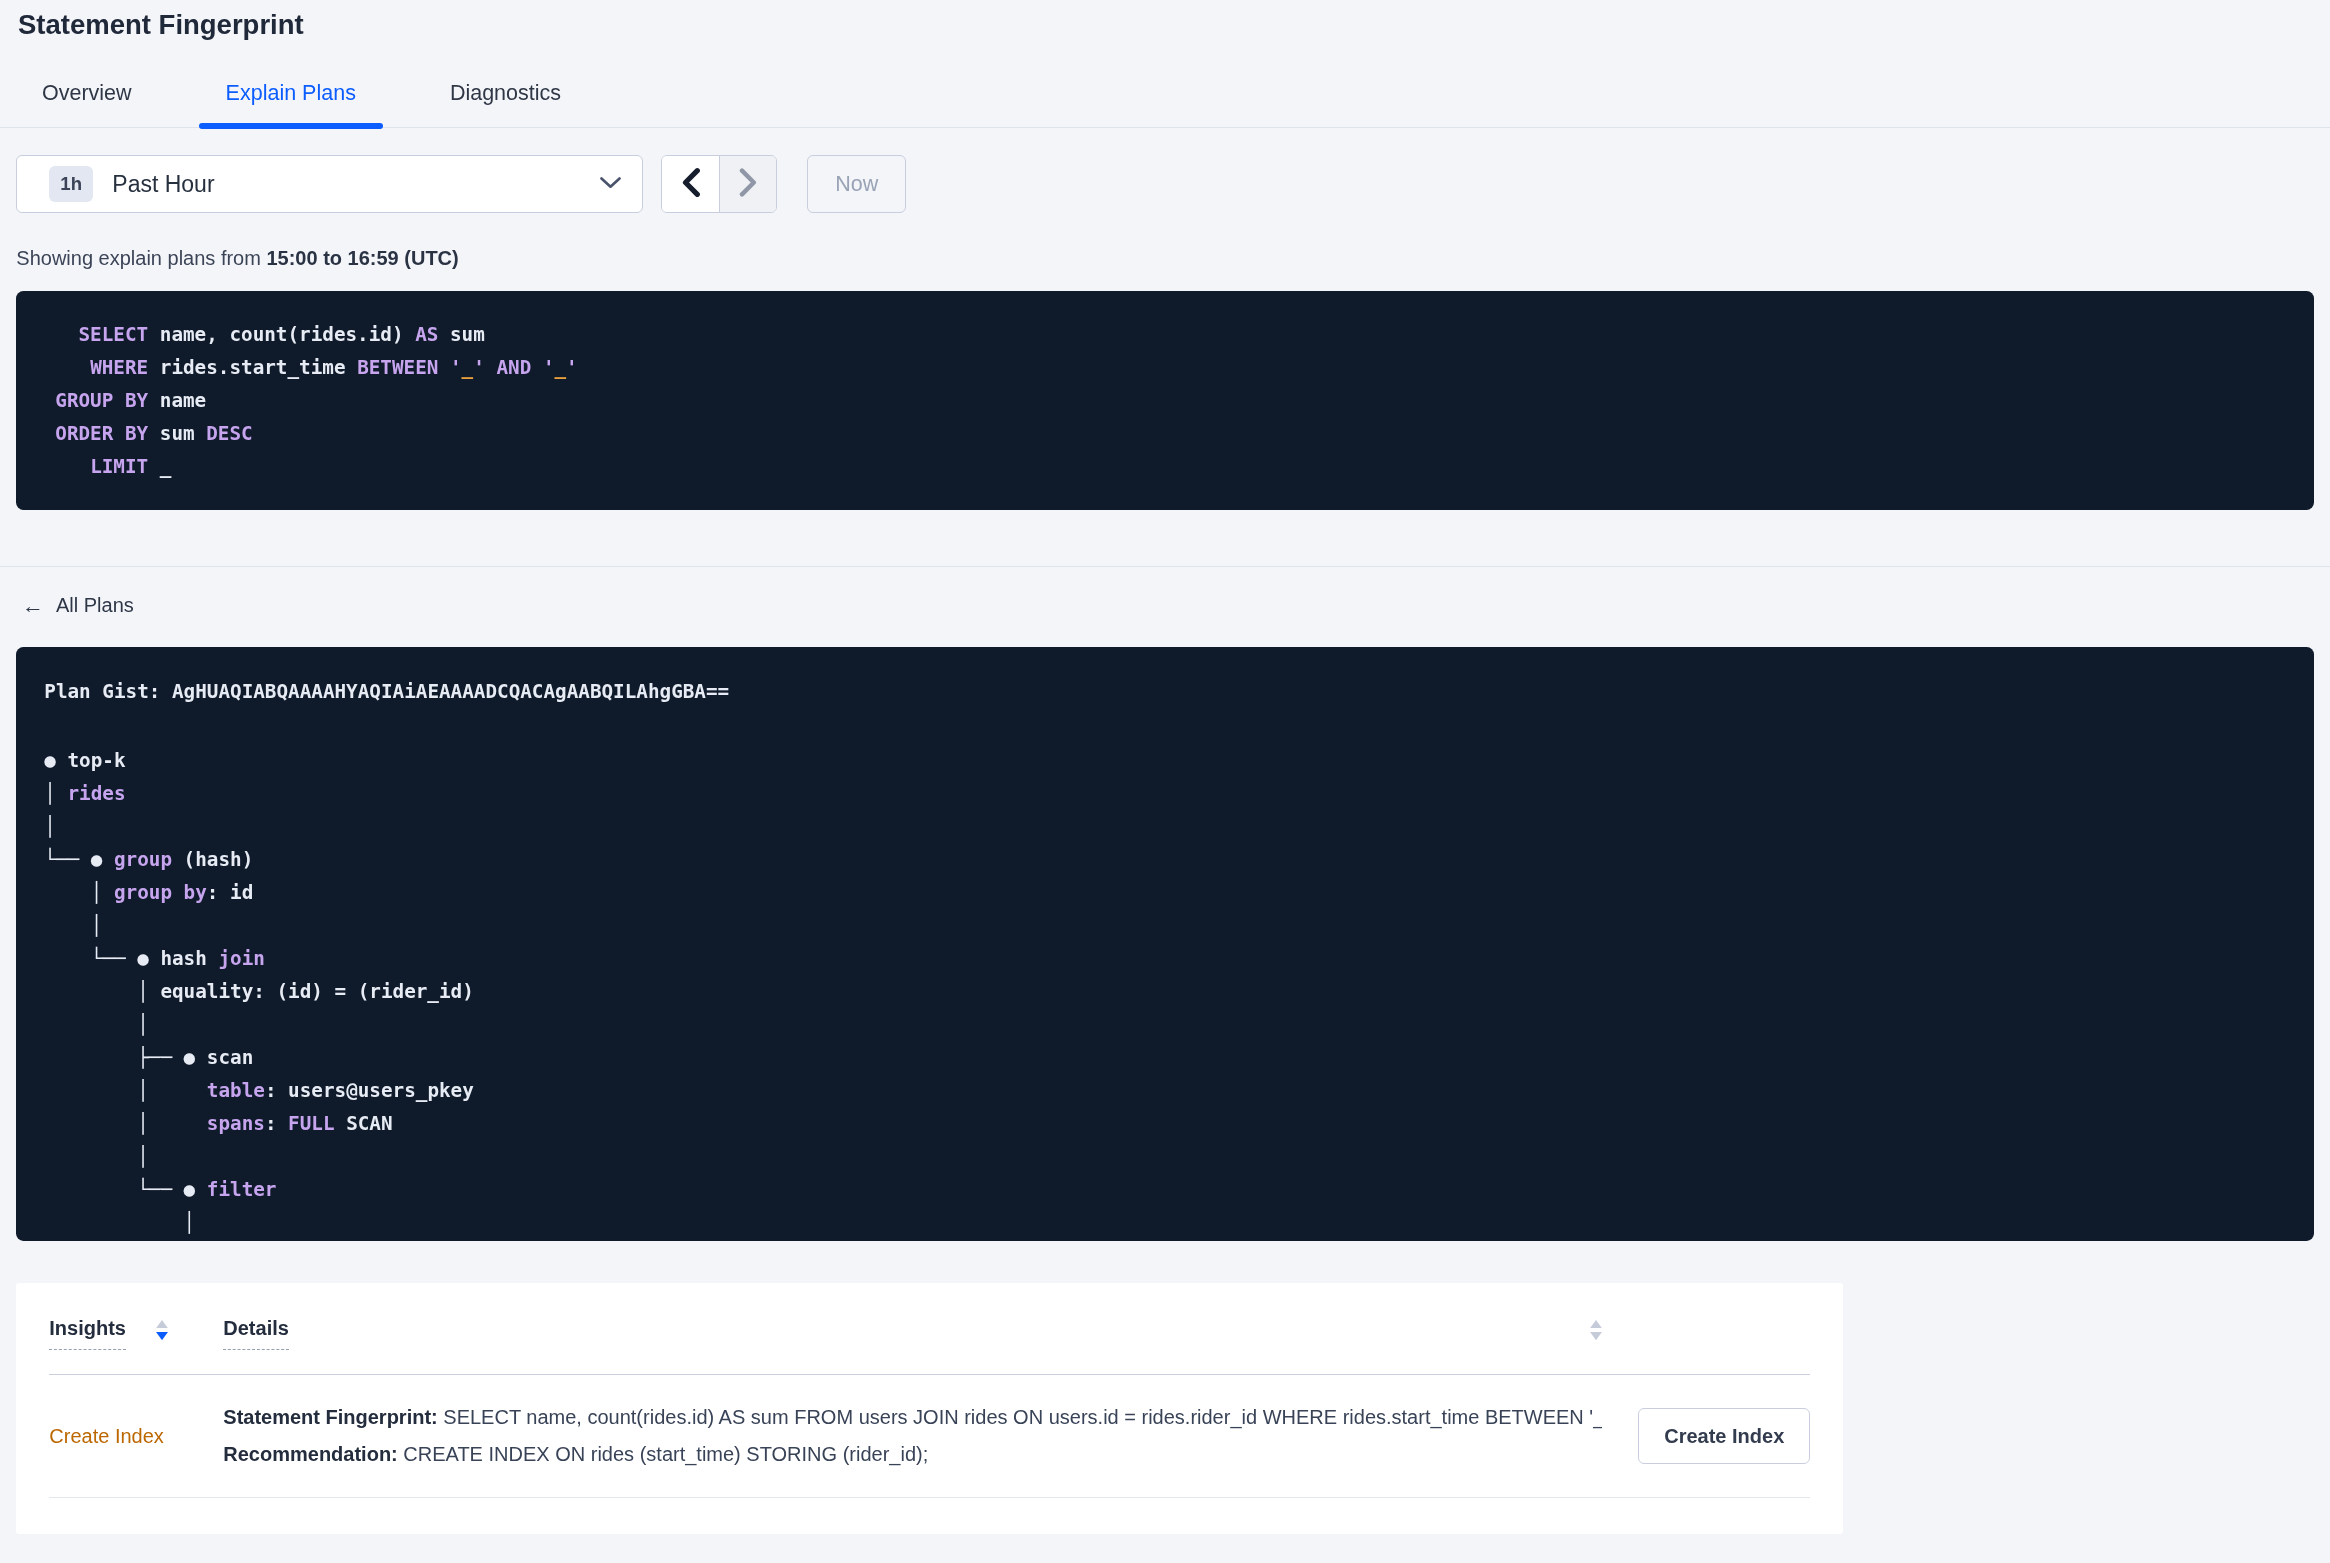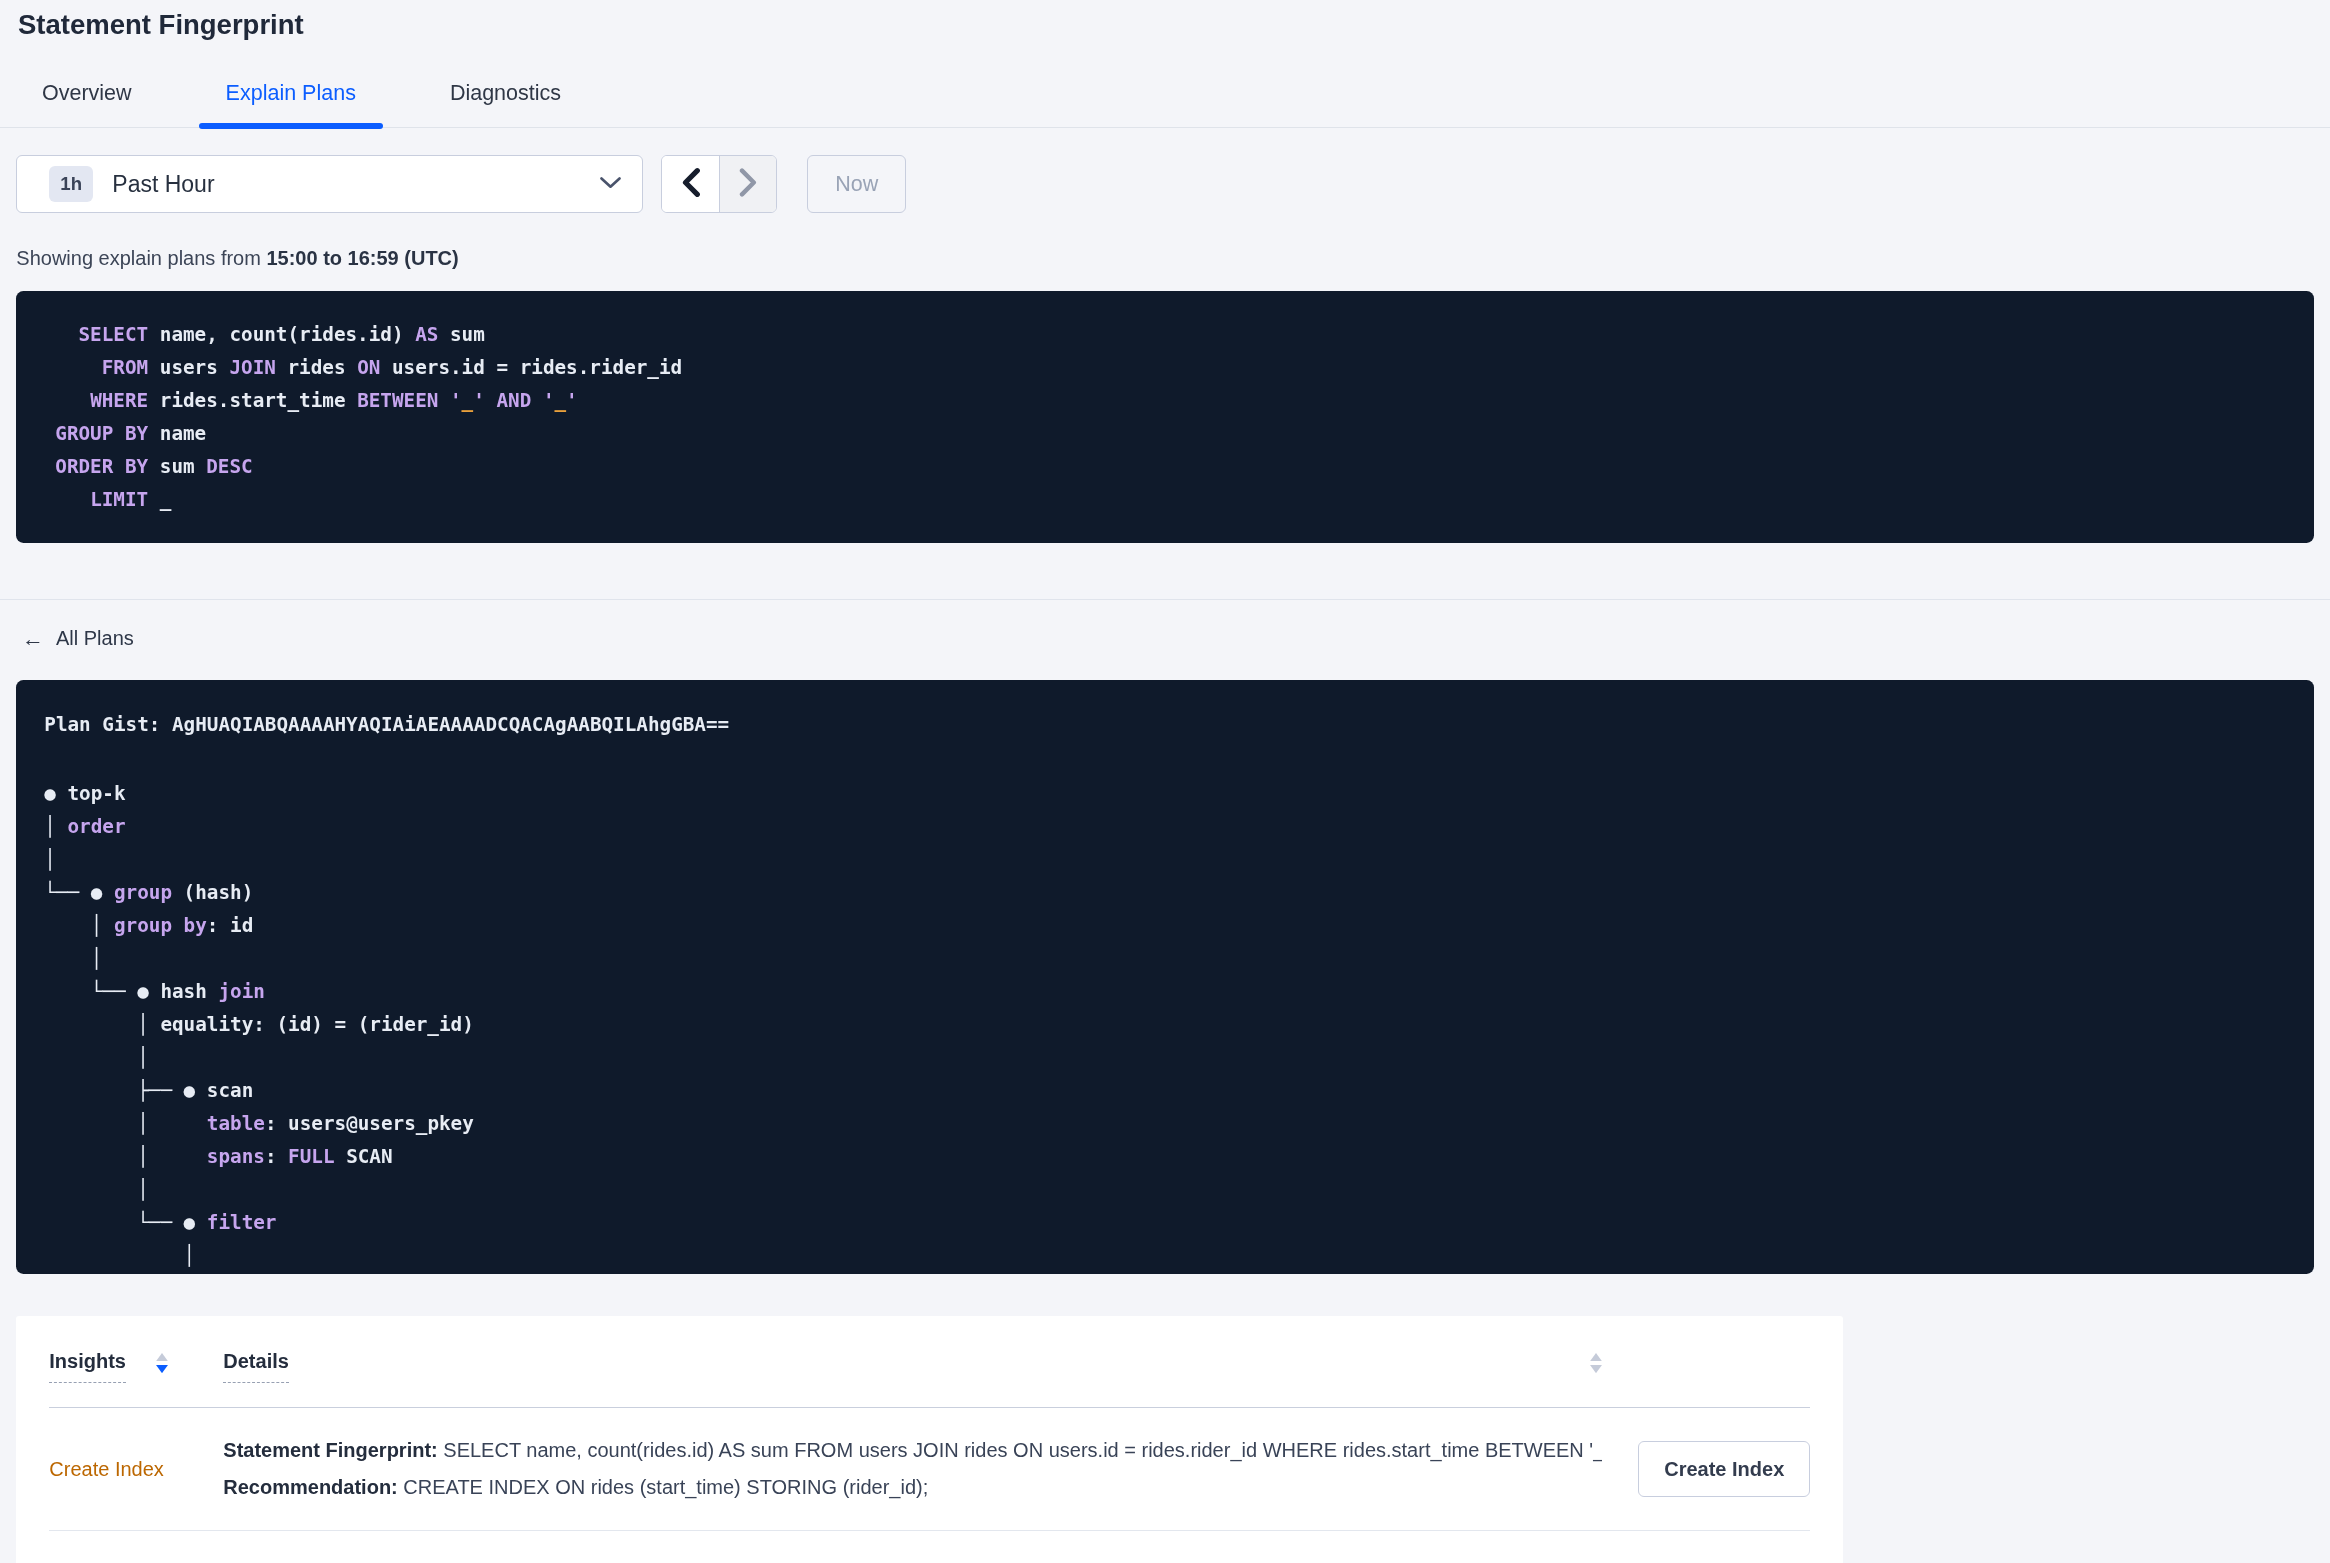--- a/index.html
+++ b/index.html
@@ -174,40 +174,39 @@
     </div>
   </div>
   <button class="now-btn">Now</button>
 </div>
 
 <div class="caption"><span>Showing explain plans from </span><b>15:00 to 16:59 (UTC)</b></div>
 
 <div class="code-card">
   <div>
       <div class="code-line"><span class="seg-p">  </span><span class="seg-k">SELECT</span><span class="seg-p"> name, count(rides.id) </span><span class="seg-k">AS</span><span class="seg-p"> sum</span></div>
-      <div class="code-line"><span class="seg-p">    </span><span class="seg-k">FROM</span><span class="seg-p"> users </span><span class="seg-k">JOIN</span><span class="seg-p"> rides </span><span class="seg-k">ON</span><span class="seg-p"> users.id = rides.rider_id</span></div>
       <div class="code-line"><span class="seg-p">   </span><span class="seg-k">WHERE</span><span class="seg-p"> rides.start_time </span><span class="seg-k">BETWEEN</span><span class="seg-p"> </span><span class="seg-k">'</span><span class="seg-o">_</span><span class="seg-k">'</span><span class="seg-p"> </span><span class="seg-k">AND</span><span class="seg-p"> </span><span class="seg-k">'</span><span class="seg-o">_</span><span class="seg-k">'</span></div>
       <div class="code-line"><span class="seg-k">GROUP BY</span><span class="seg-p"> name</span></div>
       <div class="code-line"><span class="seg-k">ORDER BY</span><span class="seg-p"> sum </span><span class="seg-k">DESC</span></div>
       <div class="code-line"><span class="seg-p">   </span><span class="seg-k">LIMIT</span><span class="seg-p"> _</span></div>
     </div>
 </div>
 
 <hr class="section-divider">
 
 <div class="back-link">
   <span class="back-arrow">←</span>
   <span>All Plans</span>
 </div>
 
 <div class="code-card plan-card">
   <div class="gist-line"><span>Plan Gist: </span><span>AgHUAQIABQAAAAHYAQIAiAEAAAADCQACAgAABQILAhgGBA==</span></div>
   <div>
       <div class="code-line"><span class="seg-p">● top-k</span></div>
-      <div class="code-line"><span class="seg-p">│ </span><span class="seg-k">order</span></div>
+      <div class="code-line"><span class="seg-p">│ </span><span class="seg-k">rides</span></div>
       <div class="code-line"><span class="seg-p">│</span></div>
       <div class="code-line"><span class="seg-p">└── ● </span><span class="seg-k">group</span><span class="seg-p"> (hash)</span></div>
       <div class="code-line"><span class="seg-p">    │ </span><span class="seg-k">group by</span><span class="seg-p">: id</span></div>
       <div class="code-line"><span class="seg-p">    │</span></div>
       <div class="code-line"><span class="seg-p">    └── ● hash </span><span class="seg-k">join</span></div>
       <div class="code-line"><span class="seg-p">        │ equality: (id) = (rider_id)</span></div>
       <div class="code-line"><span class="seg-p">        │</span></div>
       <div class="code-line"><span class="seg-p">        ├── ● scan</span></div>
       <div class="code-line"><span class="seg-p">        │     </span><span class="seg-k">table</span><span class="seg-p">: users@users_pkey</span></div>
       <div class="code-line"><span class="seg-p">        │     </span><span class="seg-k">spans</span><span class="seg-p">: </span><span class="seg-k">FULL</span><span class="seg-p"> SCAN</span></div>

